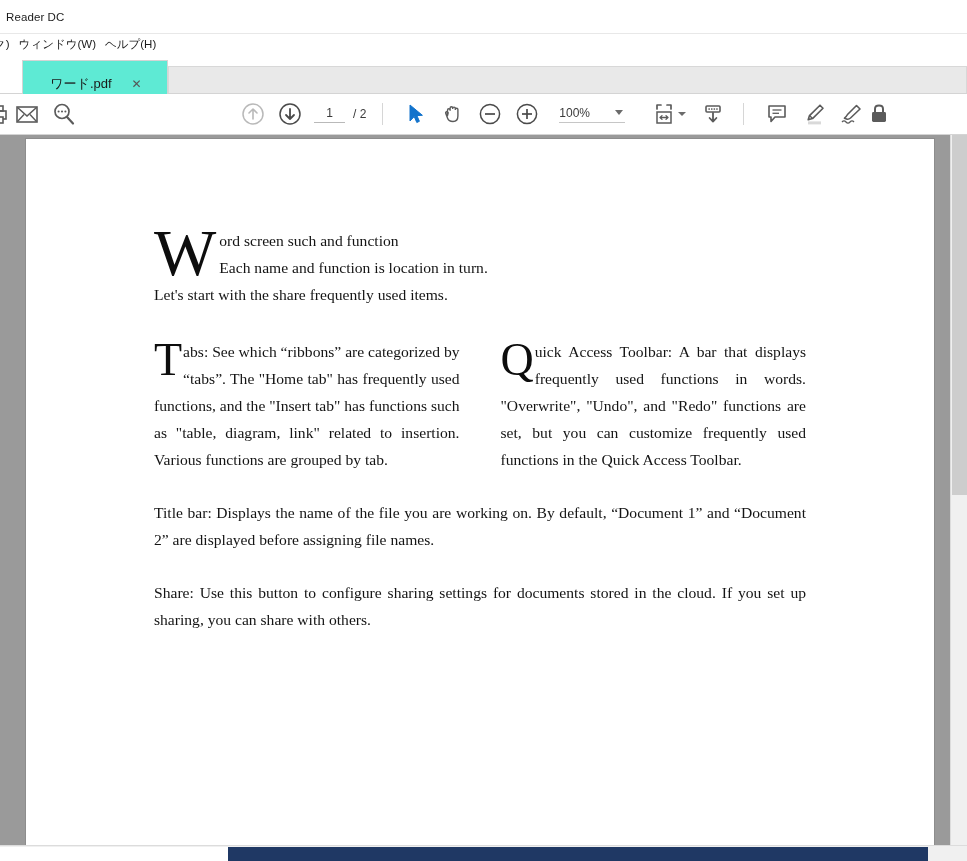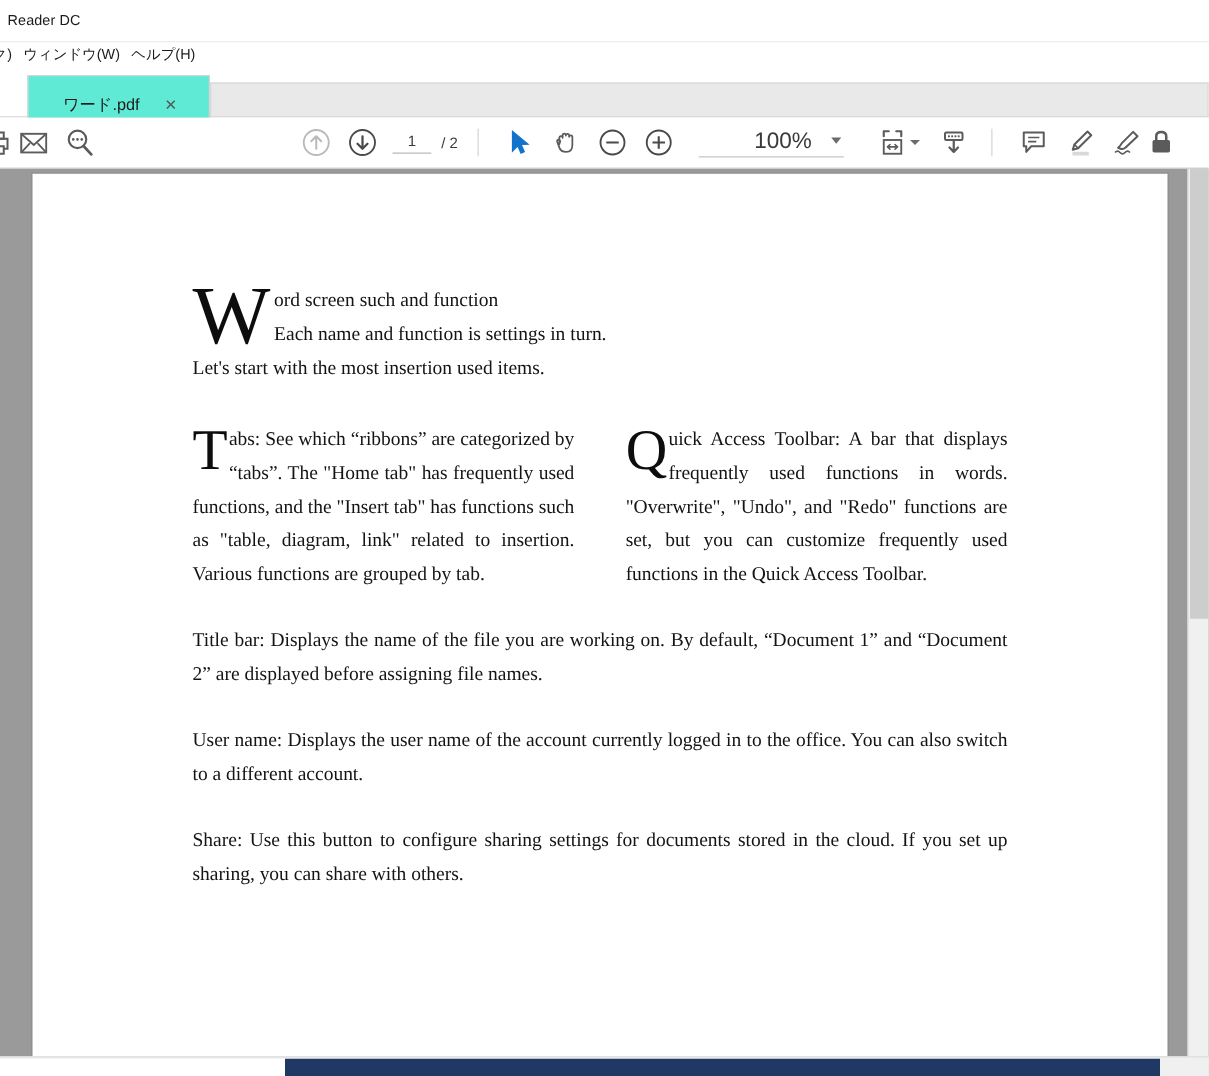--- a/index.html
+++ b/index.html
@@ -138,25 +138,24 @@
   }
   .zoombox {
     display: flex;
     align-items: center;
     margin-left: 14px;
     border-bottom: 1px solid #c6c6c6;
     padding-bottom: 2px;
     padding-right: 2px;
   }
   .zoom-val {
-    font-size: 18px;
+    font-size: 12px;
     color: #3a3a3a;
     min-width: 40px;
-    text-align: right;
-    margin-left: 44px;
+    text-align: left;
   }
   .caret {
     width: 0; height: 0;
     border-left: 4.5px solid transparent;
     border-right: 4.5px solid transparent;
     border-top: 5px solid #6b6b6b;
     margin-left: 16px;
   }
   .caret-sm {
     width: 0; height: 0;
@@ -442,38 +441,37 @@
 <div class="viewer">
 
   <div class="page-sheet">
     <div class="doc-body">
       <div class="doc-inner">
 
         <div class="dropcap-block para lead">
           <span class="dropcap dropcap-tall">W</span>
           <div class="lead-lines">
             <div class="l1">ord screen such and function</div>
-            <div class="l2">Each name and function is settings in turn.</div>
+            <div class="l2">Each name and function is location in turn.</div>
           </div>
-          <div class="lead-tail" style="clear:both;">Let's start with the most insertion used items.</div>
+          <div class="lead-tail" style="clear:both;">Let's start with the share frequently used items.</div>
         </div>
 
         <div class="cols">
           <div class="col">
             <span class="dropcap">T</span>
             <span>abs: See which “ribbons” are categorized by “tabs”. The "Home tab" has frequently used functions, and the "Insert tab" has functions such as "table, diagram, link" related to insertion. Various functions are grouped by tab.</span>
           </div>
           <div class="col">
             <span class="dropcap">Q</span>
             <span>uick Access Toolbar: A bar that displays frequently used functions in words. "Overwrite", "Undo", and "Redo" functions are set, but you can customize frequently used functions in the Quick Access Toolbar.</span>
           </div>
         </div>
 
         <div class="para blockpara">Title bar: Displays the name of the file you are working on. By default, “Document 1” and “Document 2” are displayed before assigning file names.</div>
-        <div class="para blockpara">User name: Displays the user name of the account currently logged in to the office. You can also switch to a different account.</div>
         <div class="para blockpara">Share: Use this button to configure sharing settings for documents stored in the cloud. If you set up sharing, you can share with others.</div>
 
       </div>
     </div>
   </div>
 
   <div class="vscroll">
     <div class="vthumb"></div>
   </div>
 </div>

